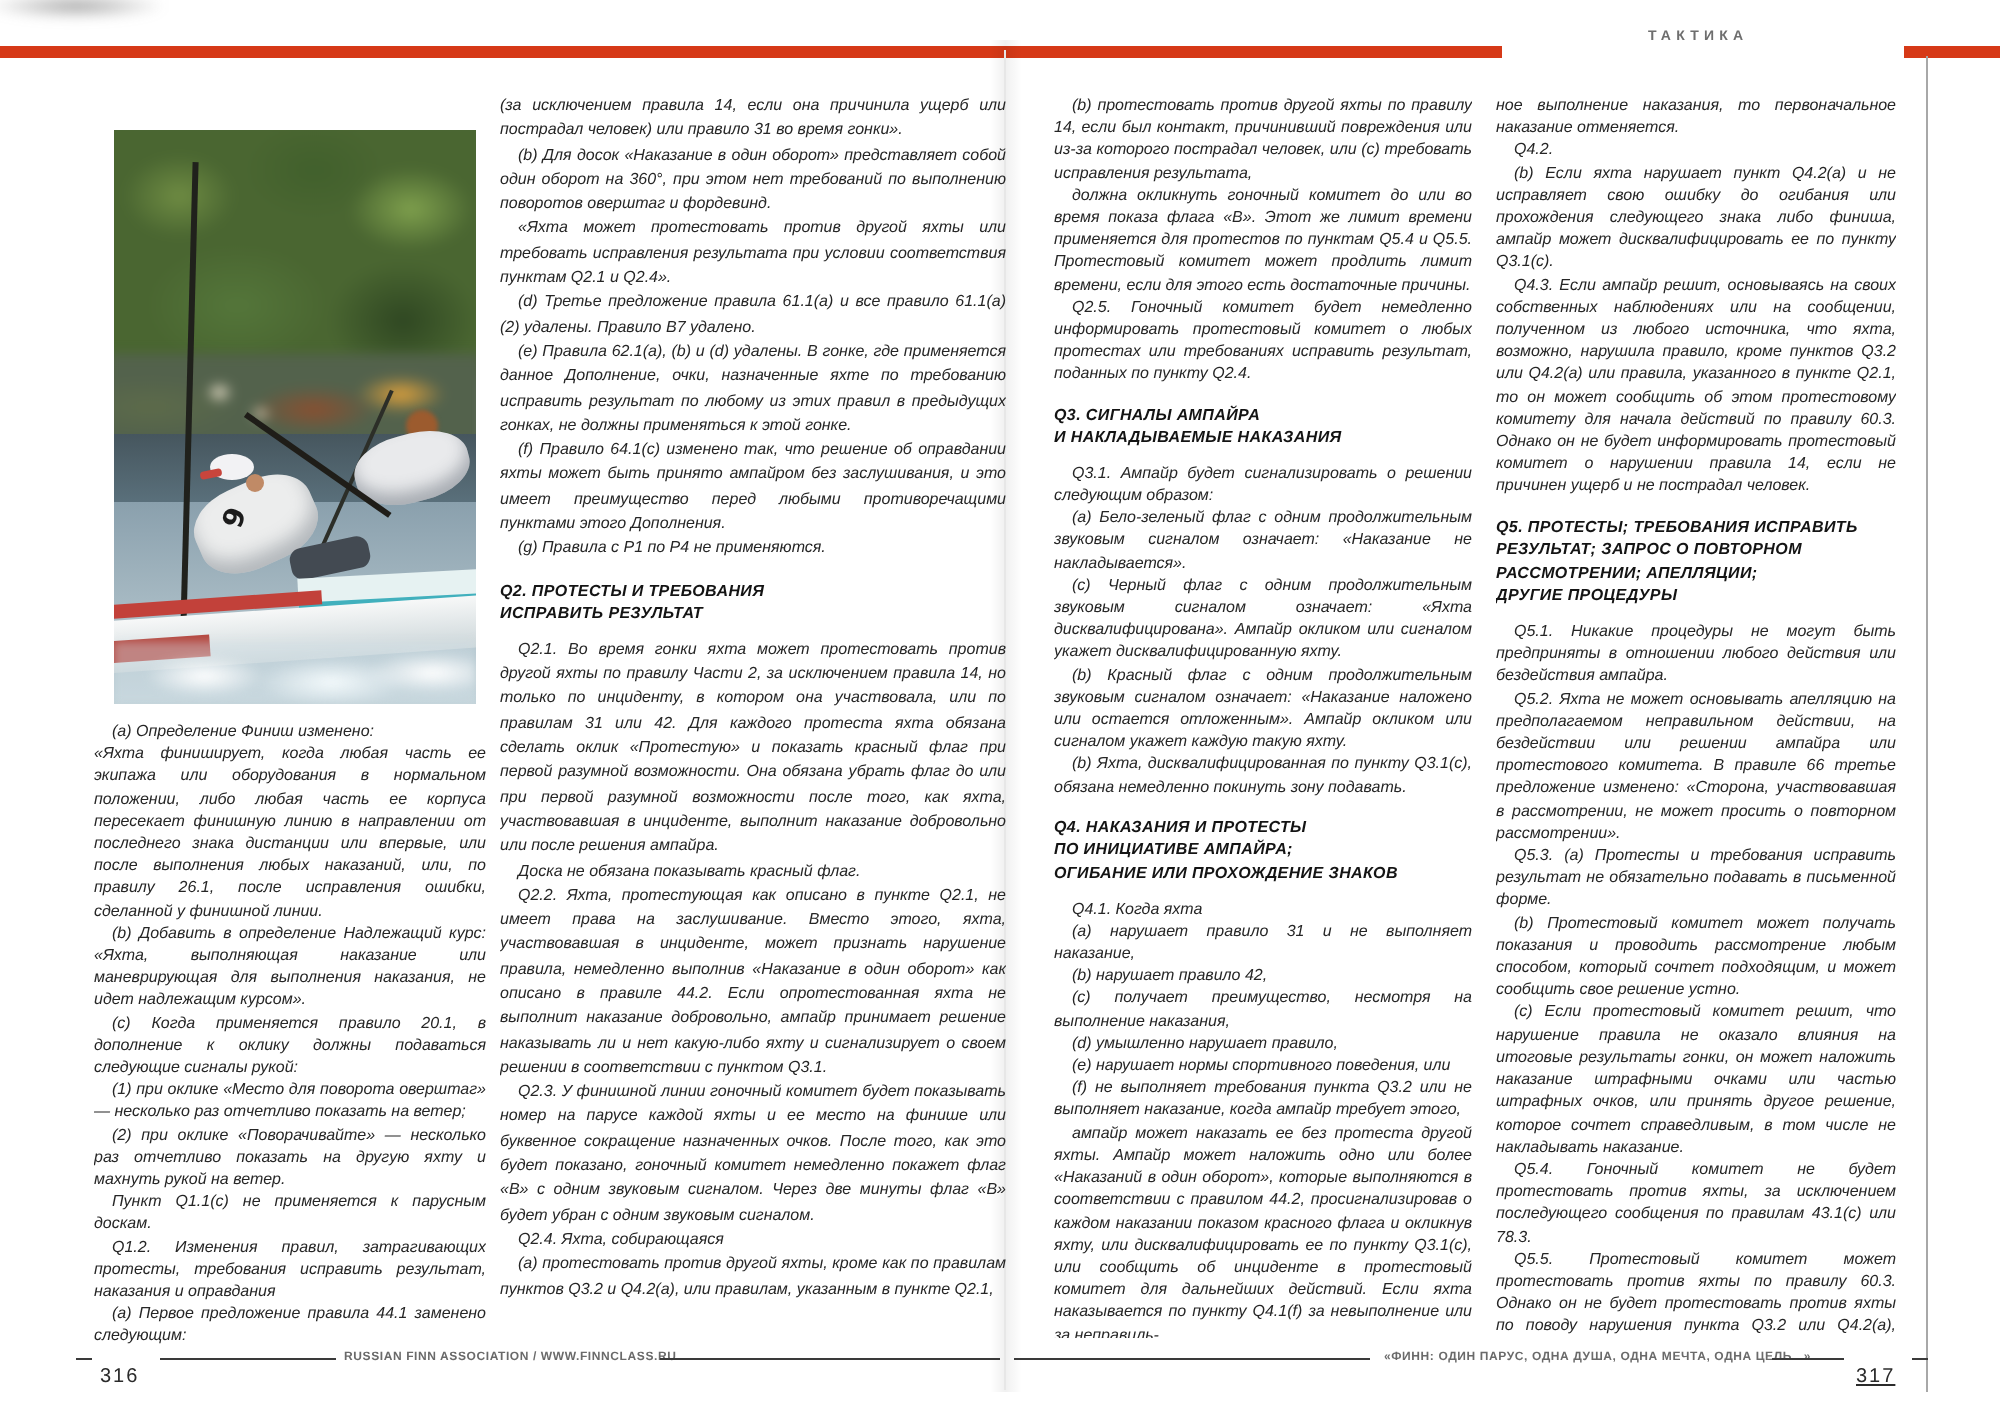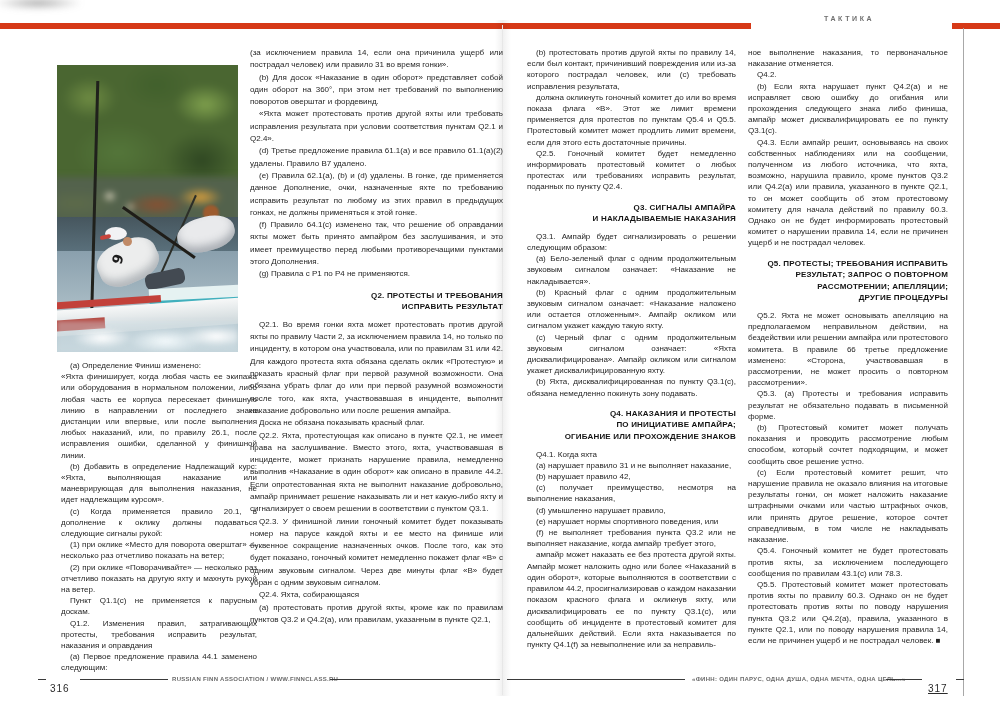--- a/index.html
+++ b/index.html
@@ -28,28 +28,28 @@
     background:linear-gradient(90deg,rgba(0,0,0,0) 0%,rgba(0,0,0,.06) 48%,rgba(0,0,0,0) 100%);
   }
   #fold-line{position:absolute;left:502px;top:25px;width:1px;height:670px;background:#e7e7e7;}
   #page-edge-line{position:absolute;left:963px;top:28px;width:1px;height:668px;background:#a8a8a8;}
 
   
   .col{
     position:absolute;top:47px;overflow:hidden;
     font-size:8px;line-height:11.2px;color:#262626;text-align:justify;
   }
-  .col p{margin:0;}
-  #colA{left:47px;top:360px;width:196px;height:312px;margin-left:14px;}
+  .col p{margin:0;font-style:italic;}
+  #colA{left:47px;top:360px;width:196px;height:312px;}
   #colB{left:250px;width:253px;height:622px;line-height:12.3px;}
   #colR1{left:527px;width:209px;height:622px;}
   #colR2{left:748px;width:200px;height:622px;}
   .par-pi{text-indent:9px;}
   .par-h{
-    font-weight:bold;white-space:pre-line;text-align:right;
+    font-weight:bold;white-space:pre-line;text-align:left;
     margin:9px 0 6px !important;line-height:11.6px;letter-spacing:.2px;color:#141414;
   }
 
   
   #photo{
     position:absolute;left:57px;top:65px;width:181px;height:287px;overflow:hidden;
     background:#8aa0ad;
     box-shadow:inset 6px 0 9px -4px rgba(0,0,0,.55), inset 0 5px 8px -4px rgba(0,0,0,.35);
   }
   #photo .layer{position:absolute;}
@@ -174,22 +174,22 @@
   </div>
 
 <div id="colR1" class="col">
     <p class="par-pi">(b) протестовать против другой яхты по правилу 14, если был контакт, причинивший повреждения или из-за которого пострадал человек, или (c) требовать исправления результата,</p>
     <p class="par-pi">должна окликнуть гоночный комитет до или во время показа флага «В». Этот же лимит времени применяется для протестов по пунктам Q5.4 и Q5.5. Протестовый комитет может продлить лимит времени, если для этого есть достаточные причины.</p>
     <p class="par-pi">Q2.5. Гоночный комитет будет немедленно информировать протестовый комитет о любых протестах или требованиях исправить результат, поданных по пункту Q2.4.</p>
     <p class="par-h">Q3. СИГНАЛЫ АМПАЙРА
 И НАКЛАДЫВАЕМЫЕ НАКАЗАНИЯ</p>
     <p class="par-pi">Q3.1. Ампайр будет сигнализировать о решении следующим образом:</p>
     <p class="par-pi">(a) Бело-зеленый флаг с одним продолжительным звуковым сигналом означает: «Наказание не накладывается».</p>
+    <p class="par-pi">(c) Черный флаг с одним продолжительным звуковым сигналом означает: «Яхта дисквалифицирована». Ампайр окликом или сигналом укажет дисквалифицированную яхту.</p>
     <p class="par-pi">(b) Красный флаг с одним продолжительным звуковым сигналом означает: «Наказание наложено или остается отложенным». Ампайр окликом или сигналом укажет каждую такую яхту.</p>
-    <p class="par-pi">(c) Черный флаг с одним продолжительным звуковым сигналом означает: «Яхта дисквалифицирована». Ампайр окликом или сигналом укажет дисквалифицированную яхту.</p>
     <p class="par-pi">(b) Яхта, дисквалифицированная по пункту Q3.1(c), обязана немедленно покинуть зону подавать.</p>
     <p class="par-h">Q4. НАКАЗАНИЯ И ПРОТЕСТЫ
 ПО ИНИЦИАТИВЕ АМПАЙРА;
 ОГИБАНИЕ ИЛИ ПРОХОЖДЕНИЕ ЗНАКОВ</p>
     <p class="par-pi">Q4.1. Когда яхта</p>
     <p class="par-pi">(a) нарушает правило 31 и не выполняет наказание,</p>
     <p class="par-pi">(b) нарушает правило 42,</p>
     <p class="par-pi">(c) получает преимущество, несмотря на выполнение наказания,</p>
     <p class="par-pi">(d) умышленно нарушает правило,</p>
     <p class="par-pi">(e) нарушает нормы спортивного поведения, или</p>
@@ -198,20 +198,21 @@
   </div>
 <div id="colR2" class="col">
     <p class="par-p">ное выполнение наказания, то первоначальное наказание отменяется.</p>
     <p class="par-pi">Q4.2.</p>
     <p class="par-pi">(b) Если яхта нарушает пункт Q4.2(a) и не исправляет свою ошибку до огибания или прохождения следующего знака либо финиша, ампайр может дисквалифицировать ее по пункту Q3.1(c).</p>
     <p class="par-pi">Q4.3. Если ампайр решит, основываясь на своих собственных наблюдениях или на сообщении, полученном из любого источника, что яхта, возможно, нарушила правило, кроме пунктов Q3.2 или Q4.2(a) или правила, указанного в пункте Q2.1, то он может сообщить об этом протестовому комитету для начала действий по правилу 60.3. Однако он не будет информировать протестовый комитет о нарушении правила 14, если не причинен ущерб и не пострадал человек.</p>
     <p class="par-h">Q5. ПРОТЕСТЫ; ТРЕБОВАНИЯ ИСПРАВИТЬ
 РЕЗУЛЬТАТ; ЗАПРОС О ПОВТОРНОМ
 РАССМОТРЕНИИ; АПЕЛЛЯЦИИ;
 ДРУГИЕ ПРОЦЕДУРЫ</p>
+    <p class="par-pi">Q5.1. Никакие процедуры не могут быть предприняты в отношении любого действия или бездействия ампайра.</p>
     <p class="par-pi">Q5.2. Яхта не может основывать апелляцию на предполагаемом неправильном действии, на бездействии или решении ампайра или протестового комитета. В правиле 66 третье предложение изменено: «Сторона, участвовавшая в рассмотрении, не может просить о повторном рассмотрении».</p>
     <p class="par-pi">Q5.3. (a) Протесты и требования исправить результат не обязательно подавать в письменной форме.</p>
     <p class="par-pi">(b) Протестовый комитет может получать показания и проводить рассмотрение любым способом, который сочтет подходящим, и может сообщить свое решение устно.</p>
     <p class="par-pi">(c) Если протестовый комитет решит, что нарушение правила не оказало влияния на итоговые результаты гонки, он может наложить наказание штрафными очками или частью штрафных очков, или принять другое решение, которое сочтет справедливым, в том числе не накладывать наказание.</p>
     <p class="par-pi">Q5.4. Гоночный комитет не будет протестовать против яхты, за исключением последующего сообщения по правилам 43.1(c) или 78.3.</p>
     <p class="par-pi">Q5.5. Протестовый комитет может протестовать против яхты по правилу 60.3. Однако он не будет протестовать против яхты по поводу нарушения пункта Q3.2 или Q4.2(a), правила, указанного в пункте Q2.1, или по поводу нарушения правила 14, если не причинен ущерб и не пострадал человек.  ■</p>
   </div>
 
 <div class="fline" style="left:38px;width:8px;"></div>
 <div class="pagenum" style="left:50px;">316</div>

